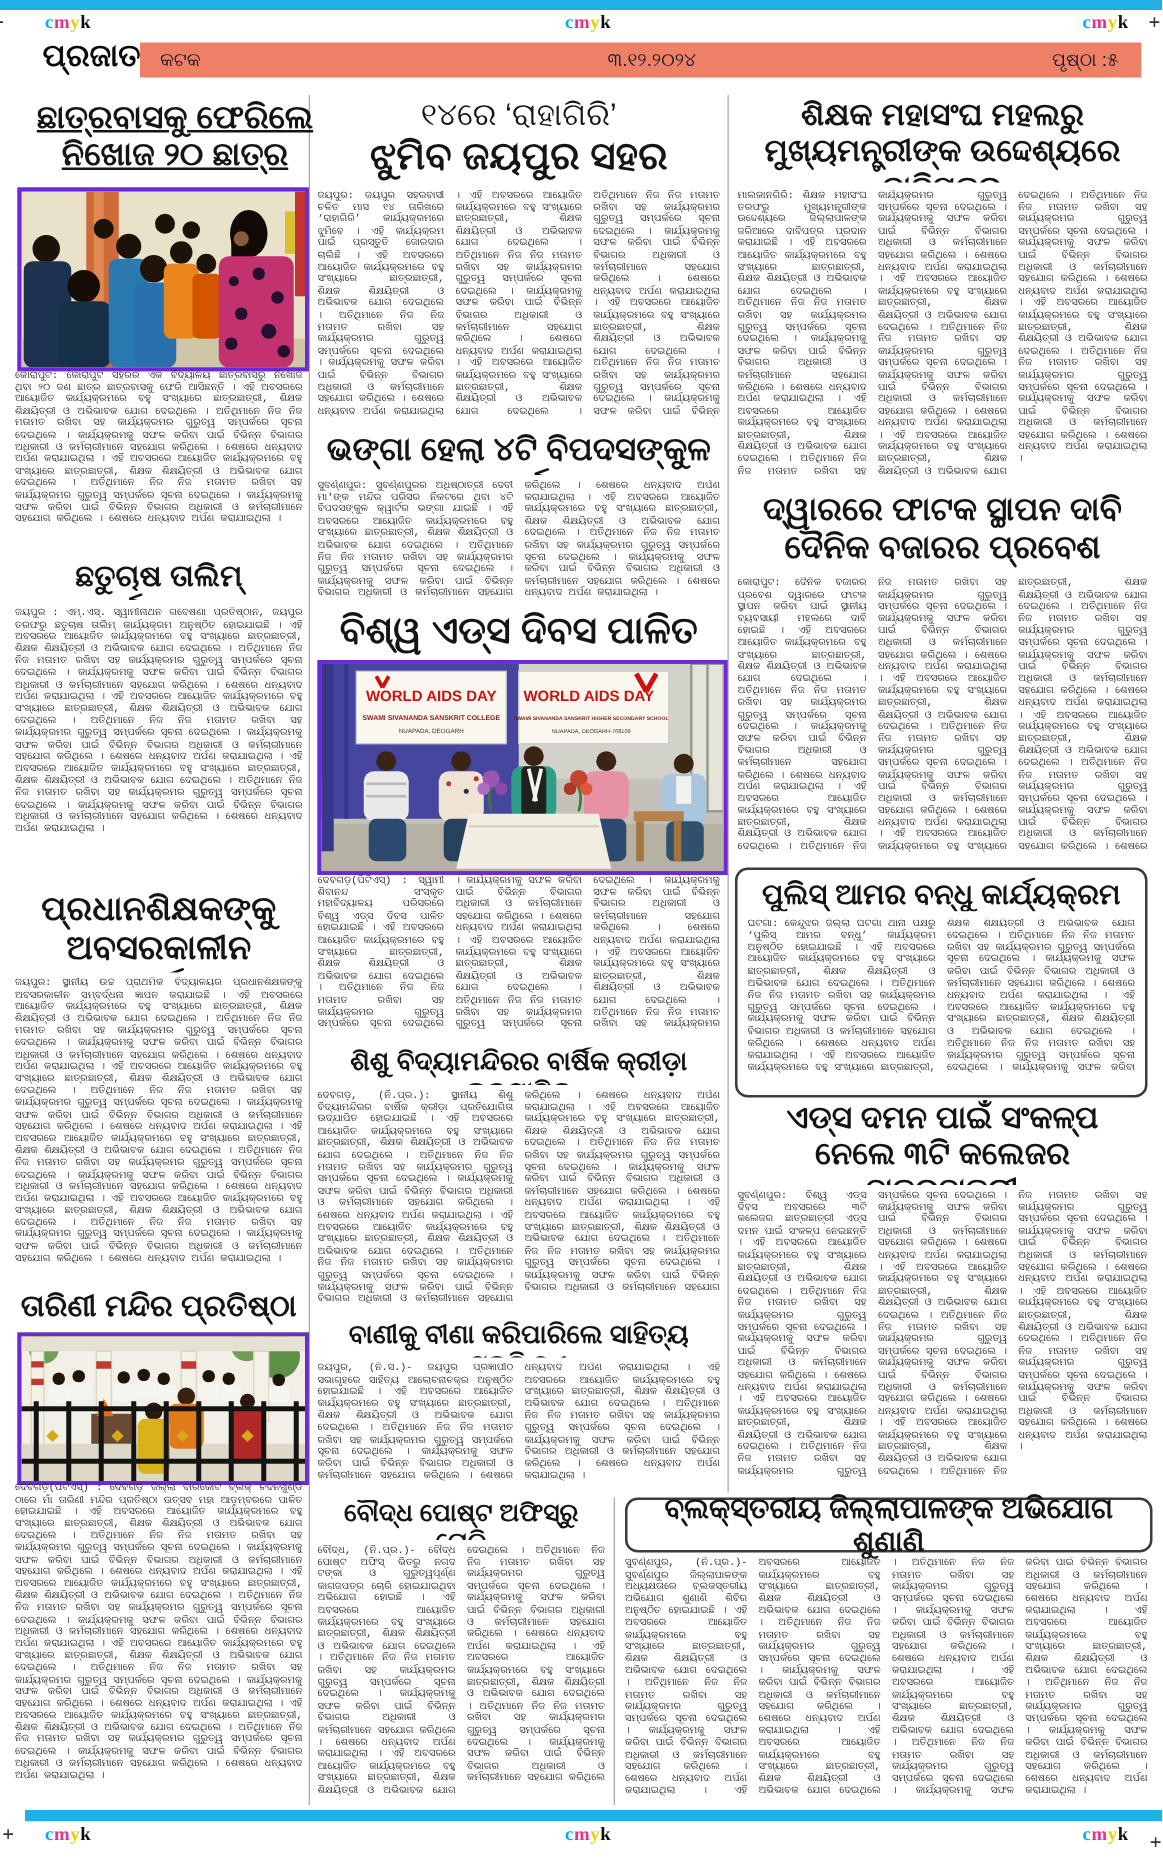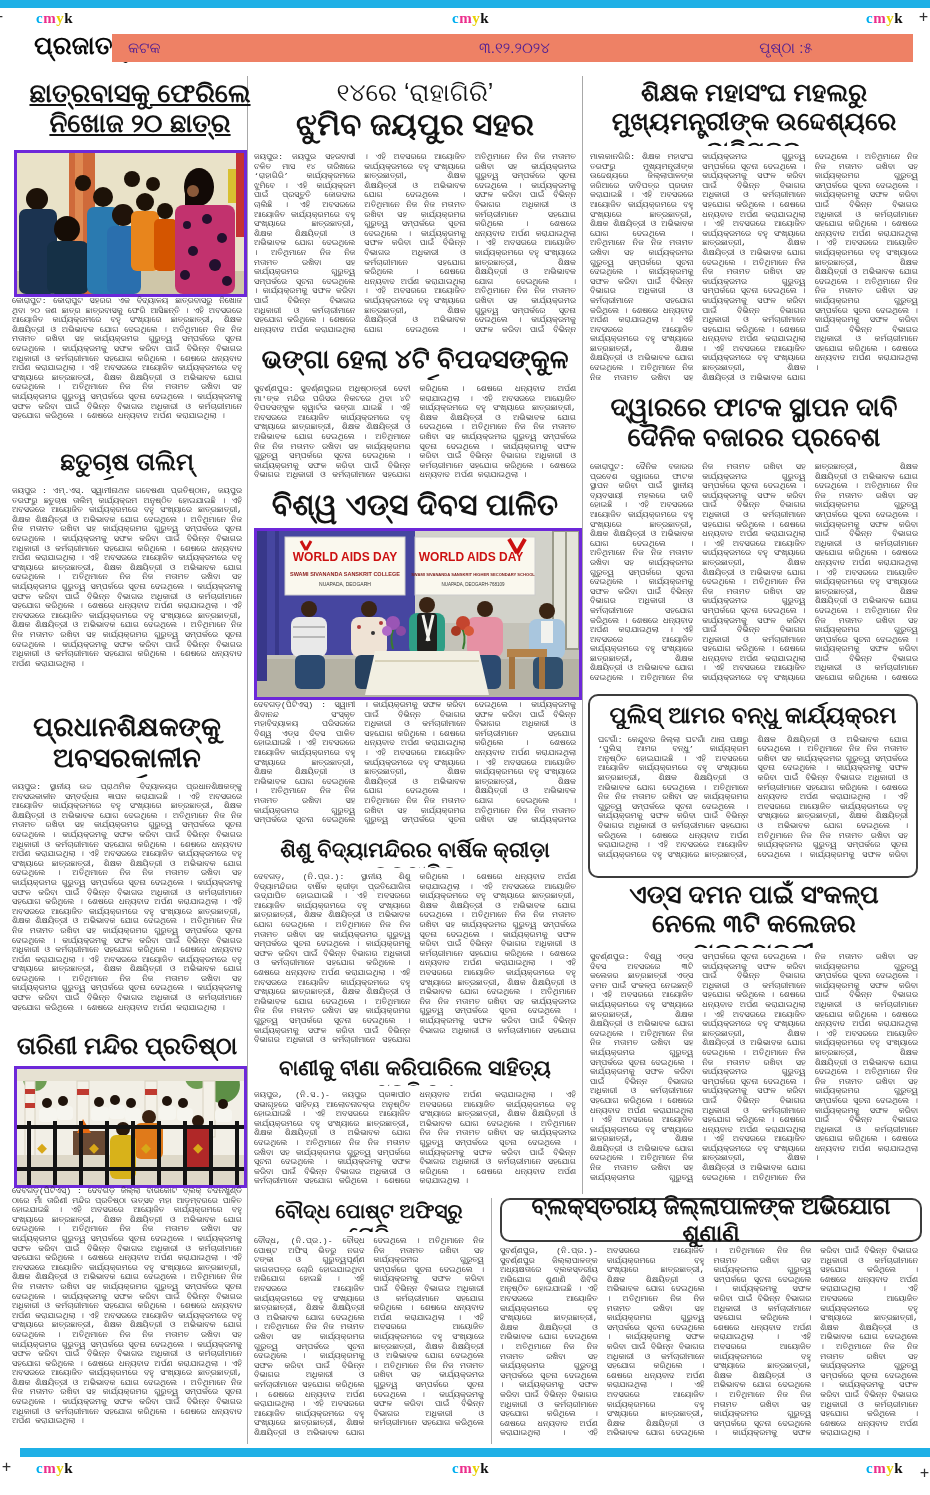--- a/index.html
+++ b/index.html
@@ -4,24 +4,24 @@
 <style>
   html,body{margin:0;padding:0;background:#ffffff;}
   .page{position:relative;width:930px;height:1495px;background:#fff;overflow:hidden;
         font-family:"Liberation Sans",sans-serif;color:#1c1c1c;}
   .abs{position:absolute;}
   .cyanbar{background:#1fb0e6;}
   .cmyk{font:bold 15px "Liberation Serif",serif;letter-spacing:0.5px;}
   .cmyk .c{color:#00aeef}.cmyk .m{color:#ec2e8c}.cmyk .y{color:#e8cf00}.cmyk .k{color:#101010}
   .crop{color:#333;font:15px "DejaVu Sans Mono",monospace;}
   .mast-logo{font-weight:bold;font-size:25px;color:#0a0a0a;}
-  .mast-bar{background:#ee8165;display:flex;align-items:center;font-size:15px;color:#4c1d95;}
+  .mast-bar{background:#ee8165;display:flex;align-items:center;font-size:15px;color:#0f172a;}
   .mast-bar .city{padding-left:16px;width:210px;}
   .mast-bar .date{flex:1;text-align:center;}
-  .mast-bar .pageno{width:190px;text-align:center;padding-right:32px;}
+  .mast-bar .pageno{width:190px;text-align:right;padding-right:18px;}
   .headline{color:#141414;text-align:center;line-height:1.16;font-weight:600;overflow:hidden;}
   .body-text{font-size:8px;line-height:9.6px;text-align:justify;color:#1d1d1d;
              overflow:hidden;word-break:break-word;font-family:Liberation Mono, monospace;}
   .cols2{column-count:2;column-gap:9px;}
   .cols3{column-count:3;column-gap:9px;}
   .cols4{column-count:4;column-gap:9px;}
   .vline{background:#a8a8a8;width:1px;}
   .photo{border:3px solid #6d28d9;background:#4d7c0f;overflow:hidden;}
   .box{border:2px solid #3c3c3c;border-radius:10px;background:#fff;}
   svg{display:block;}

